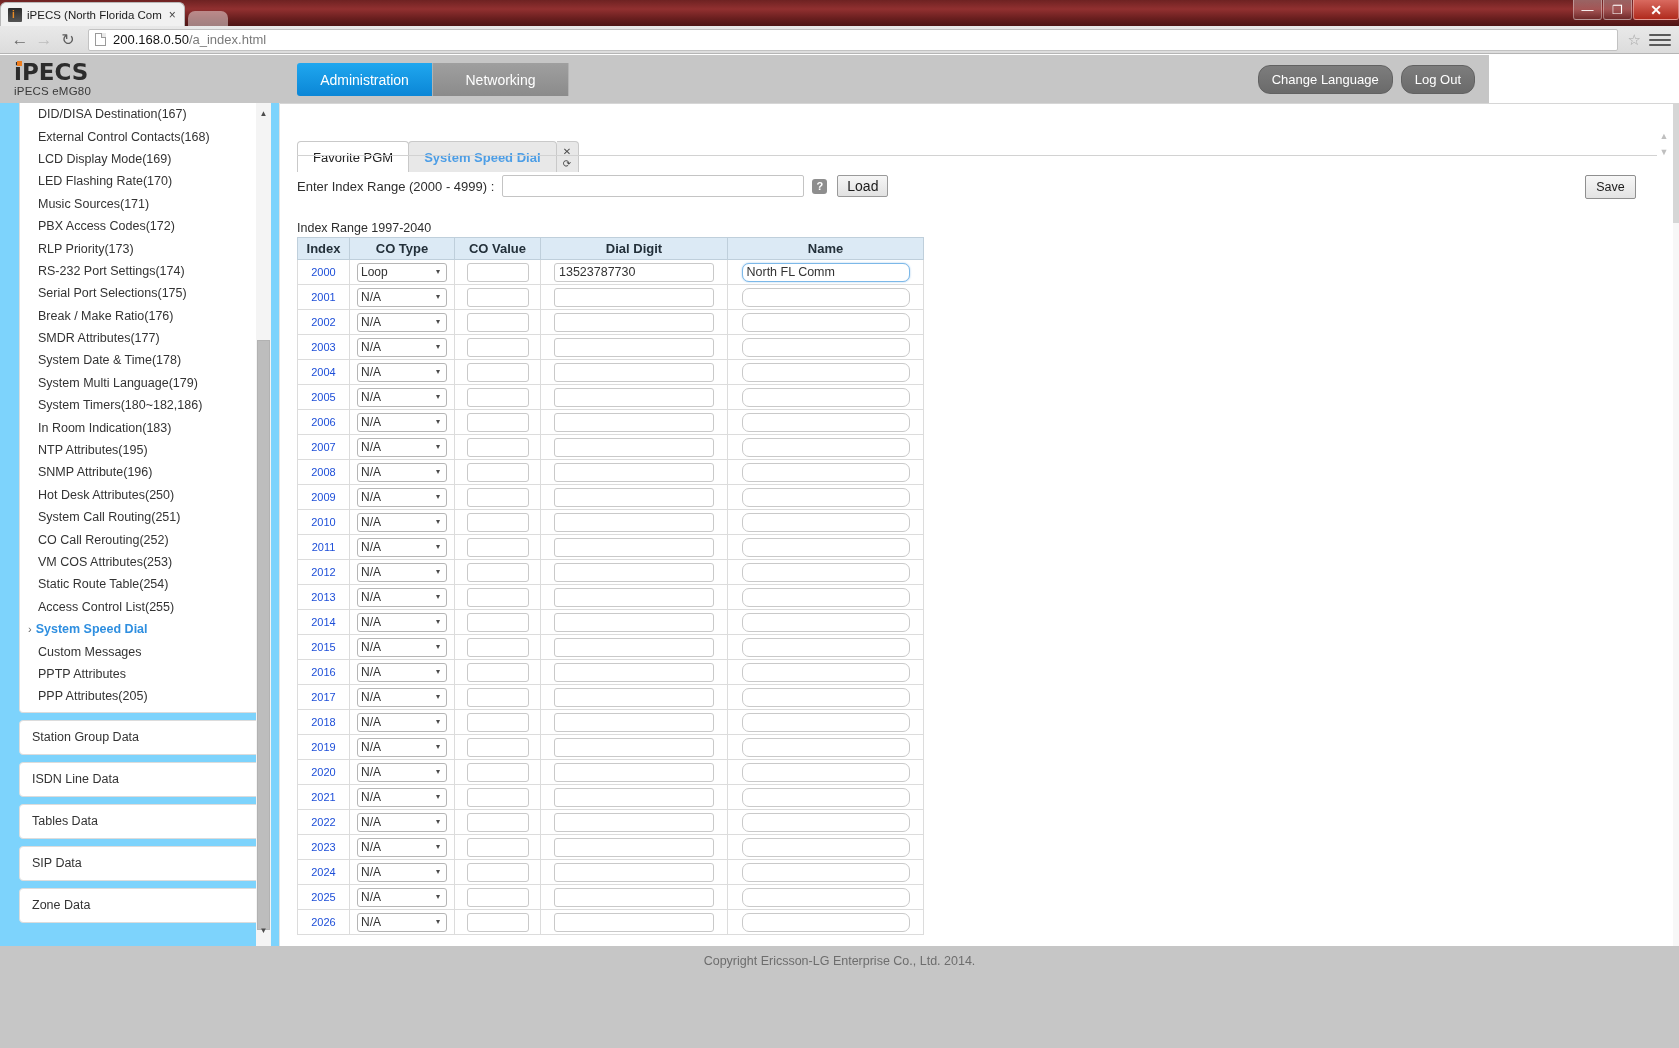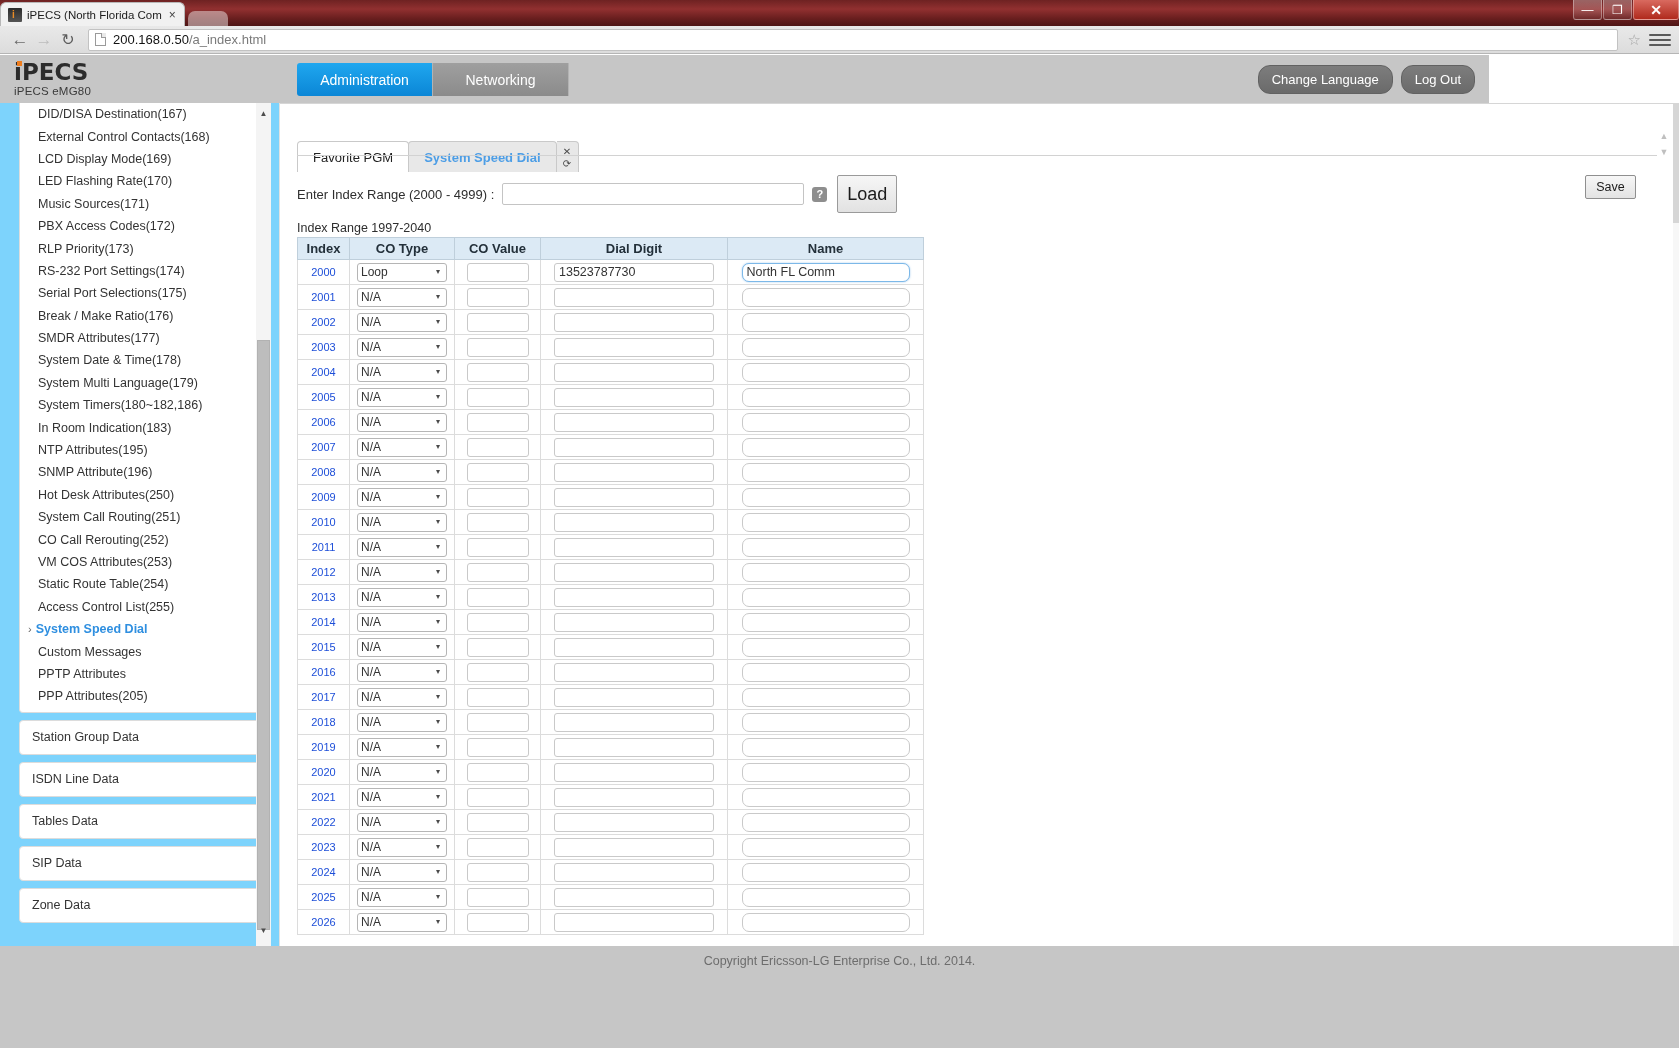--- a/index.html
+++ b/index.html
@@ -196,24 +196,24 @@
     background: #fff; font-size: 13px; padding: 0 5px; color: #222;
     font-family: "Liberation Sans", sans-serif;
   }
   .help-icon {
     width: 15px; height: 15px; margin-left: 8px;
     background: #8e8e8e; color: #fff; border-radius: 3px;
     font-size: 11px; font-weight: bold;
     display:flex; align-items:center; justify-content:center;
   }
   .load-btn {
-    margin-left: 10px; height: 38px; padding: 0 9px;
+    margin-left: 10px; height: 22px; padding: 0 9px;
     background: linear-gradient(to bottom, #f6f6f6, #e2e2e2);
     border: 1px solid #9a9a9a; border-radius: 2px;
-    font-size: 18px; color: #1b1b1b;
+    font-size: 14px; color: #1b1b1b;
     display:flex; align-items:center; justify-content:center;
   }
   .save-btn {
     position: absolute; right: 43px; top: 72px;
     height: 24px; width: 51px;
     background: linear-gradient(to bottom, #f7f7f7, #e3e3e3);
     border: 1px solid #8f8f8f; border-radius: 2px;
     font-size: 12.5px; color: #1b1b1b;
     display:flex; align-items:center; justify-content:center;
   }

